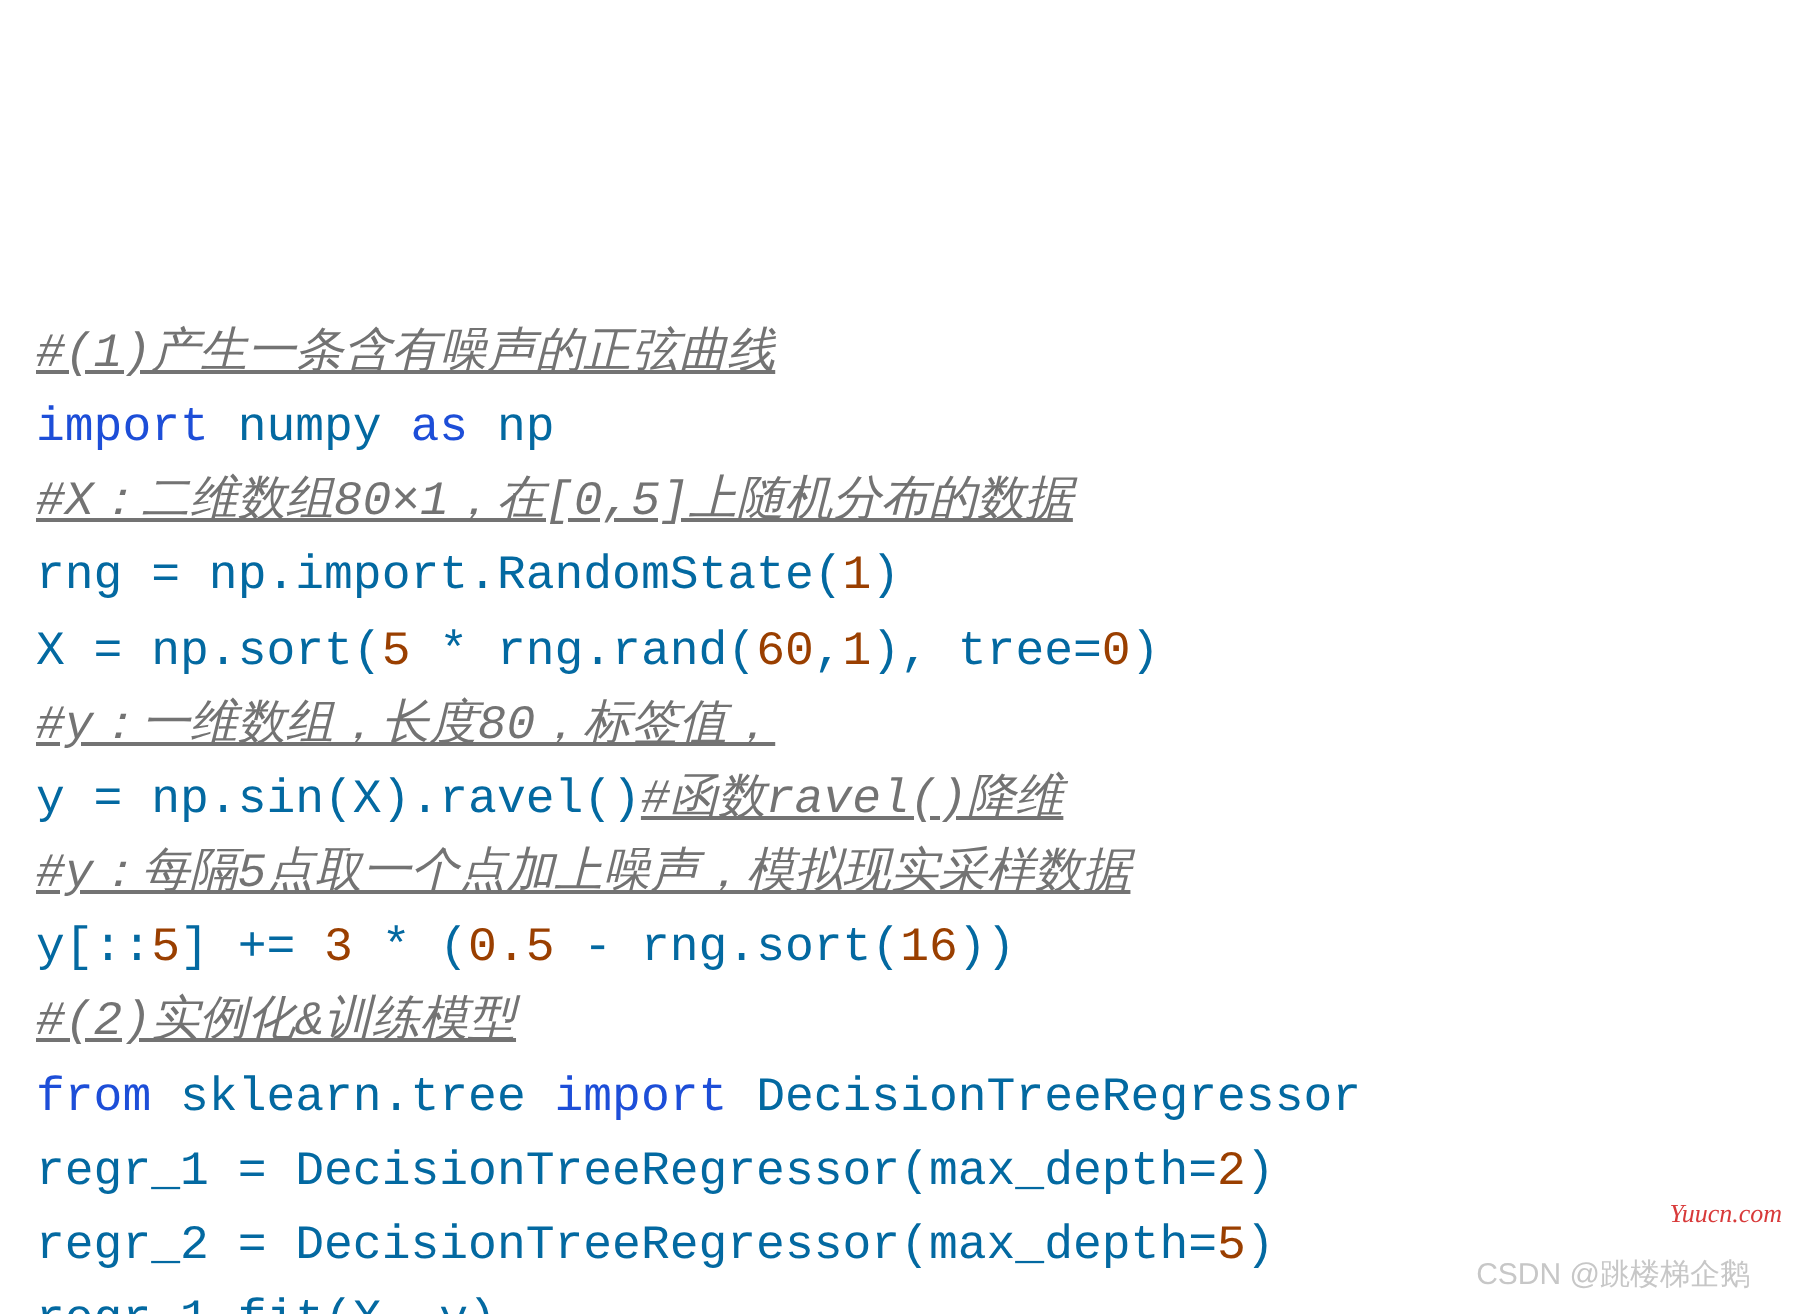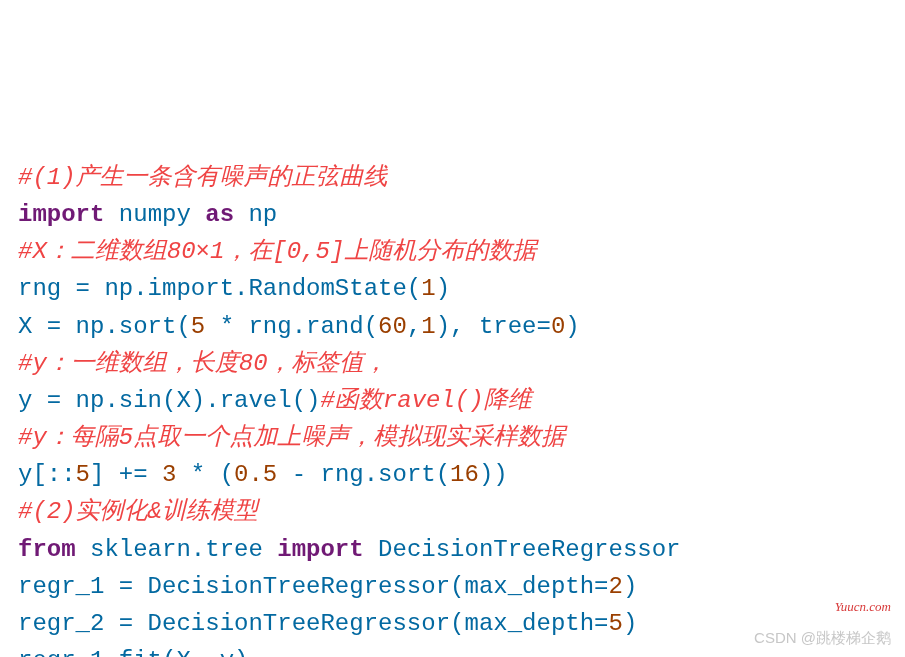--- a/index.html
+++ b/index.html
@@ -9,36 +9,36 @@
     font-family: "Consolas", "Courier New", monospace;
     font-size: 24px;
     line-height: 1.55;
     white-space: pre;
     position: relative;
     width: 905px;
     height: 657px;
     box-sizing: border-box;
     overflow: hidden;
   }
-  .comment { color: #ef4444; font-style: italic; }
-  .kw { color: #701a75; font-weight: bold; }
+  .comment { color: #737373; font-style: italic; text-decoration: underline; }
+  .kw { color: #1d4ed8; }
   .plain { color: #0369a1; }
   .num { color: #9a3f00; }
   .watermark1 {
     position: absolute;
     right: 14px;
     bottom: 40px;
     color: #d83a3a;
     font-family: "Times New Roman", serif;
     font-style: italic;
     font-size: 13px;
   }
   .watermark2 {
     position: absolute;
-    right: 14px;
+    right: 30px;
     bottom: 8px;
     color: #c7c7c7;
     font-family: sans-serif;
     font-size: 15px;
   }
 </style>
 </head>
 <body>
 
 

